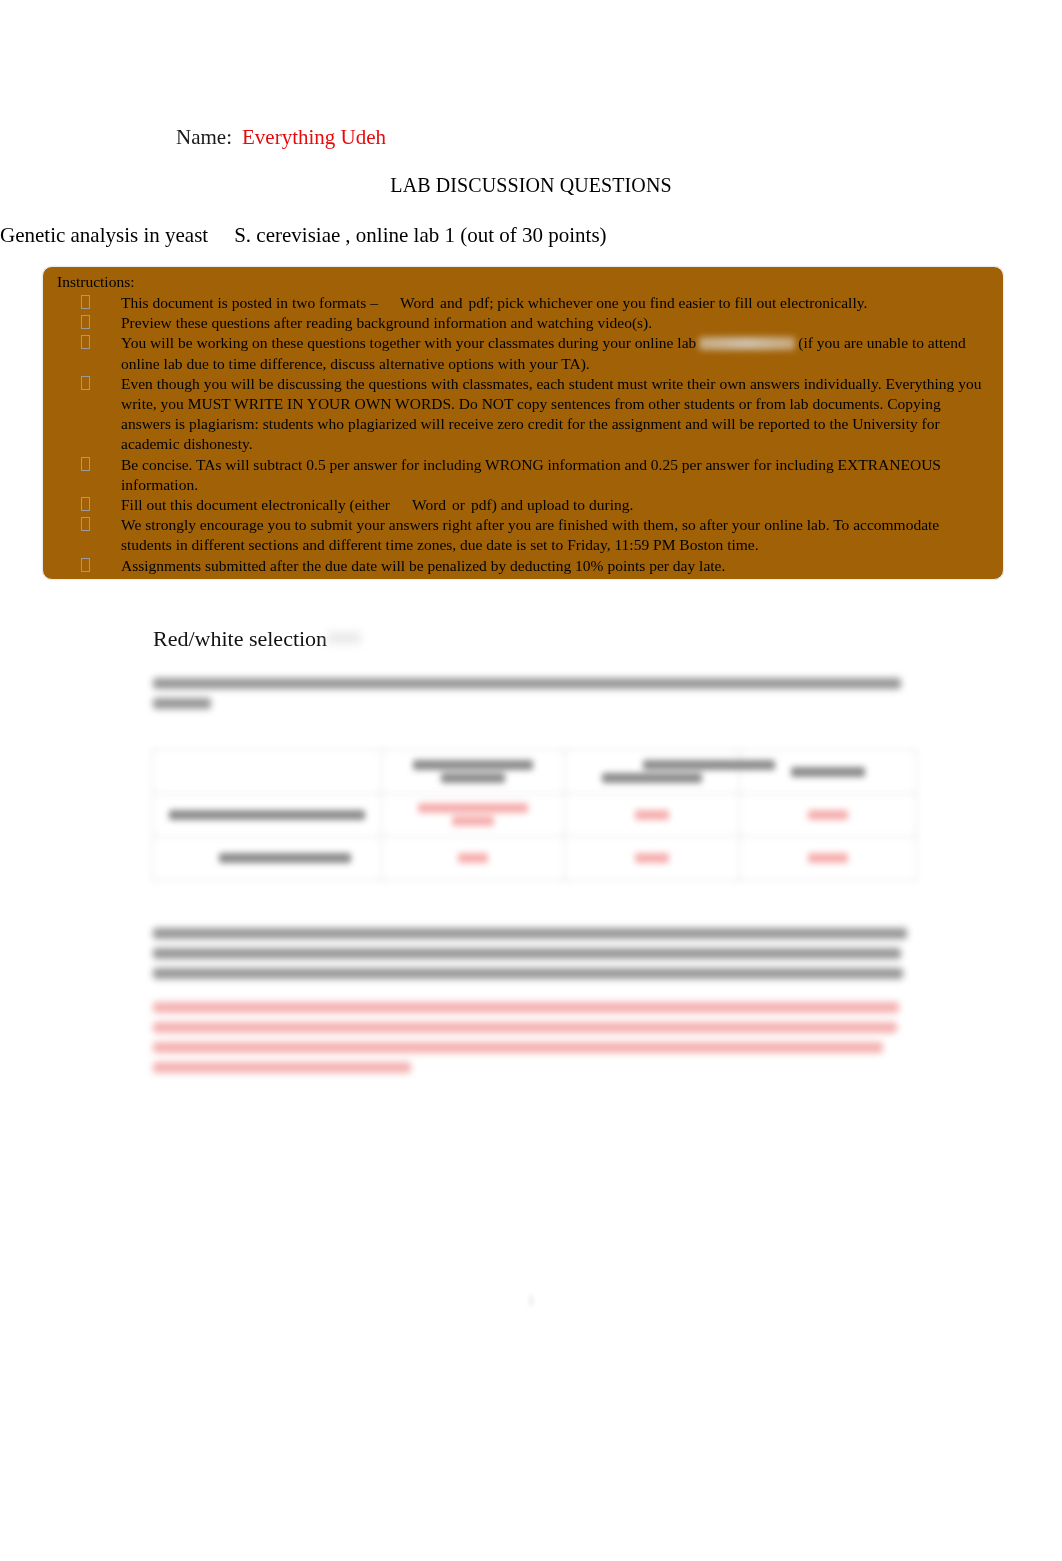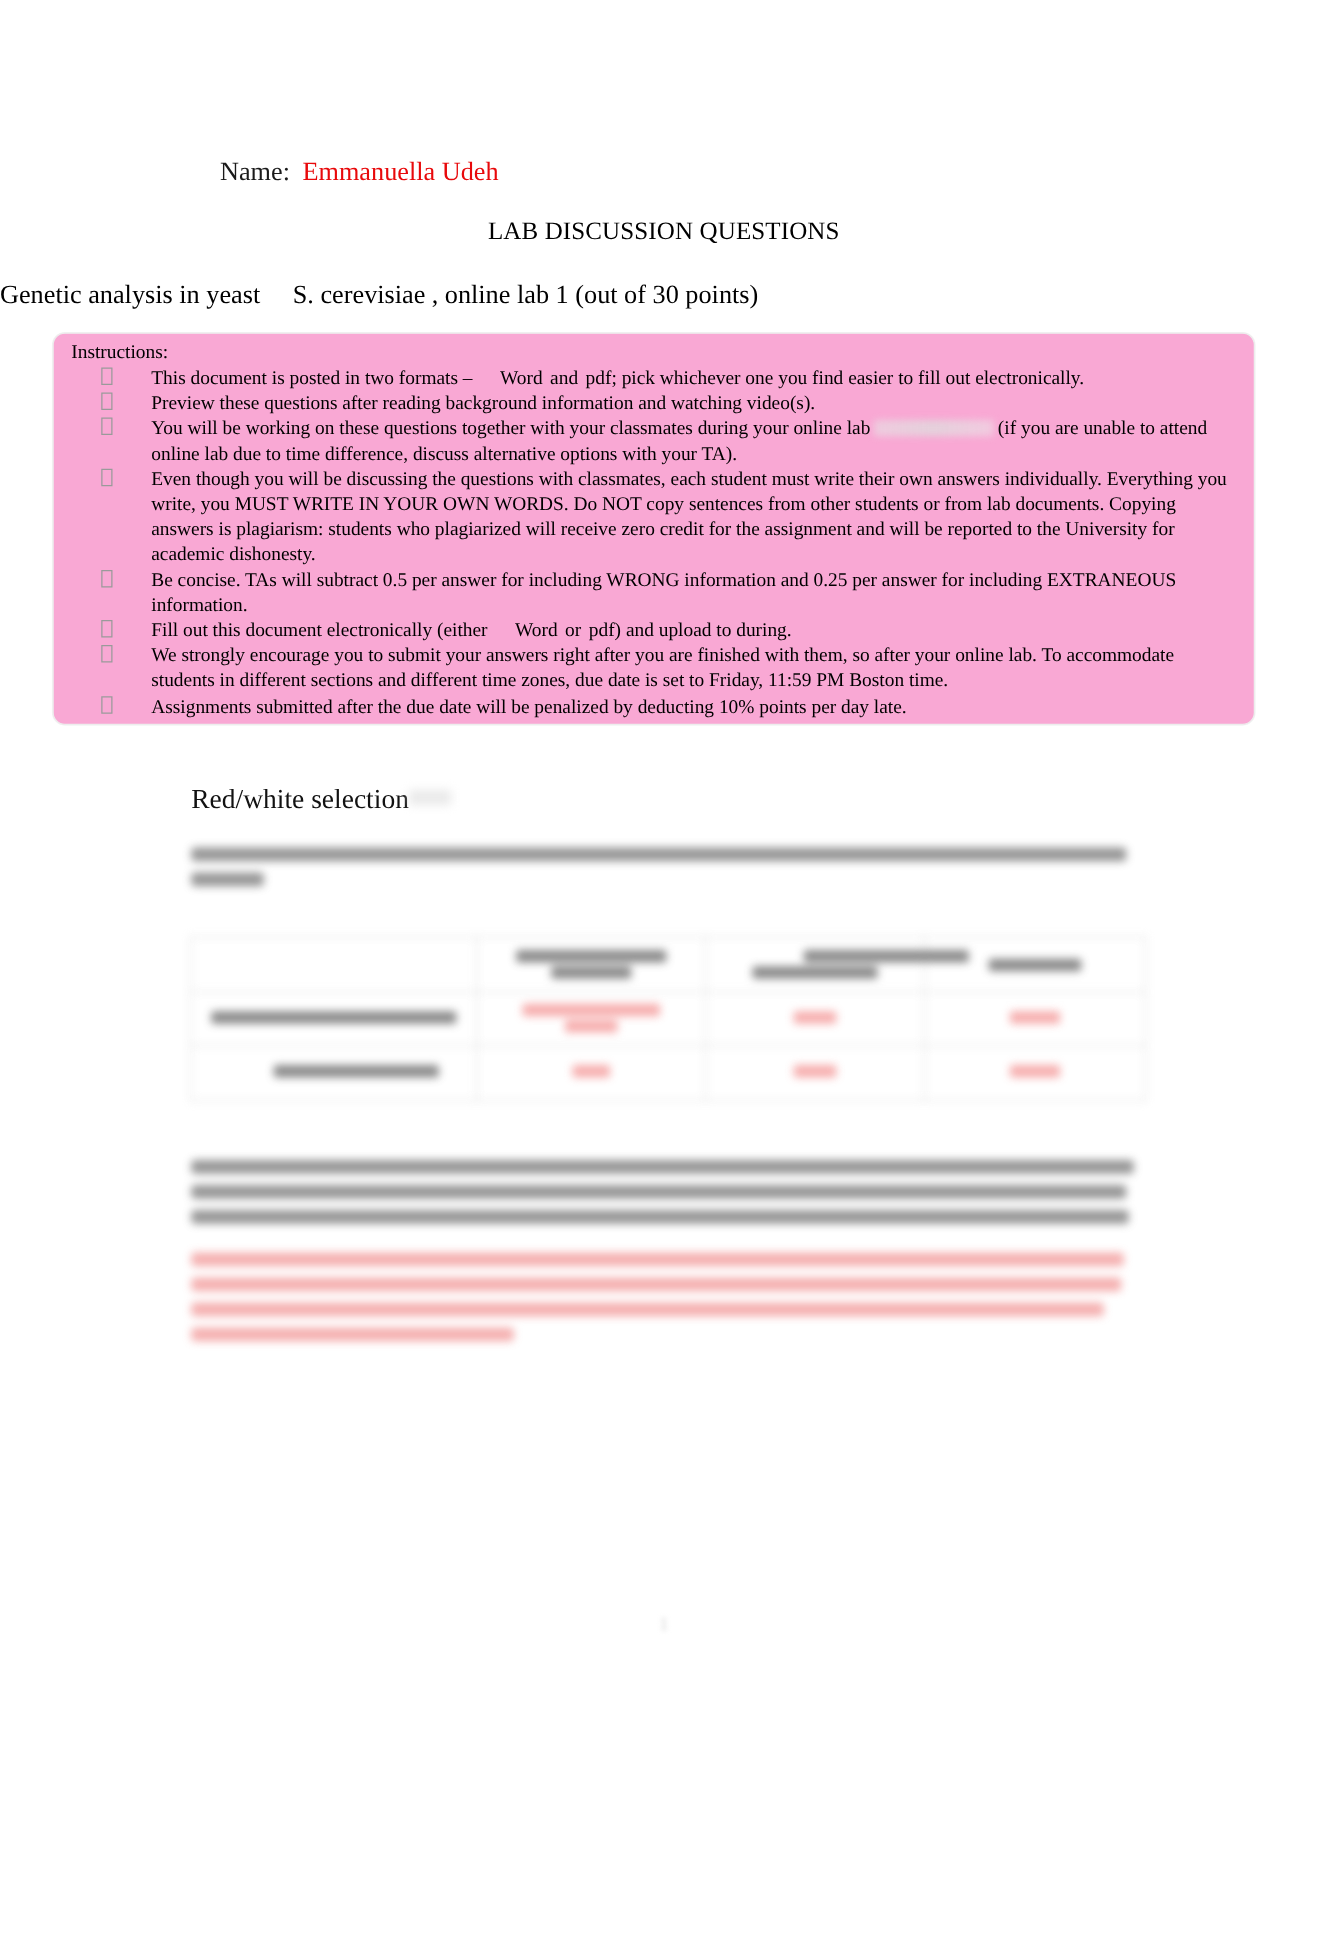--- a/index.html
+++ b/index.html
@@ -68,21 +68,21 @@
 
   
   .instructions-box {
     position: absolute;
     left: 42px;
     top: 266px;
     width: 962px;
     height: 314px;
     border: 1px solid #ededed;
     border-radius: 10px;
-    background: #f9a8d4;
+    background: #a16207;
     box-sizing: border-box;
     box-shadow: 0 0 0 0.5px #f3f3f3;
   }
   .instructions-title {
     position: absolute;
     left: 14px;
     top: 5px;
     font-size: 15.5px;
     line-height: 20px;
   }
@@ -239,21 +239,21 @@
     color: #d5d5d5;
     filter: blur(2.2px);
   }
 </style>
 </head>
 <body>
 
 <div class="page">
 
   <div class="name-line">
-    <span class="name-label">Name:</span><span class="name-value">Emmanuella Udeh</span>
+    <span class="name-label">Name:</span><span class="name-value">Everything Udeh</span>
   </div>
 
   <div class="doc-title">LAB DISCUSSION QUESTIONS</div>
 
   <div class="doc-subtitle">
     <span>Genetic analysis in yeast</span><span class="sp-wide"></span><span>S. cerevisiae</span><span class="sp-thin"></span><span>, online lab 1 (out of 30 points)</span>
   </div>
 
   <div class="instructions-box">
     <div class="instructions-title">Instructions:</div>

